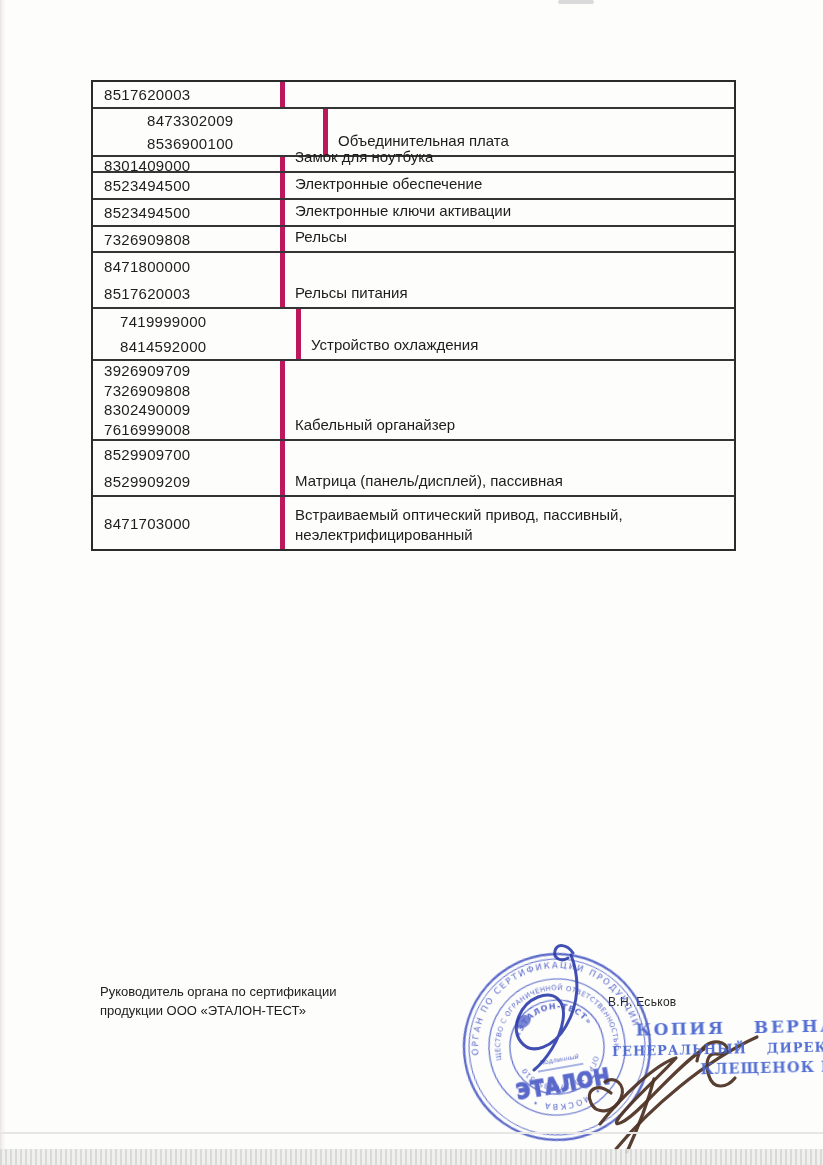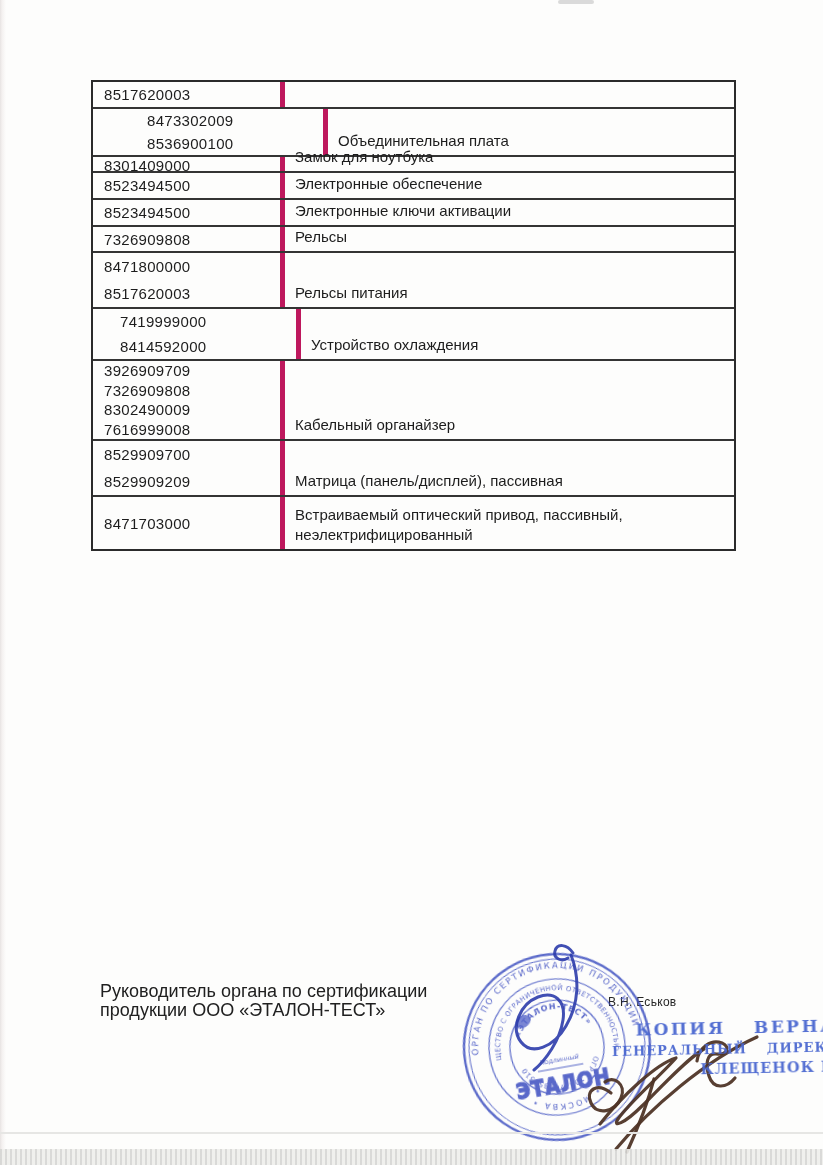--- a/index.html
+++ b/index.html
@@ -35,21 +35,21 @@
   .code{letter-spacing:.3px;}
   .desc-cell{
     flex:1 1 auto;display:flex;flex-direction:column;justify-content:flex-end;
     padding:2px 8px 4px 10px;
   }
   .desc{line-height:20px;white-space:pre-line;}
 
   
   .footer-role{
     position:absolute;left:100px;top:982px;width:330px;
-    font-size:18px;line-height:19px;color:#202020;
+    font-size:13px;line-height:19px;color:#202020;
   }
   .signatory-name{
     position:absolute;left:608px;top:995px;font-size:12px;color:#262626;letter-spacing:.3px;
   }
 
   
   .copy-stamp{
     position:absolute;left:612px;top:1018px;width:200px;
     color:#4a67d0;font-family:"DejaVu Serif", serif;font-weight:bold;
     transform:rotate(-1.2deg);filter:blur(.3px);opacity:.94;

